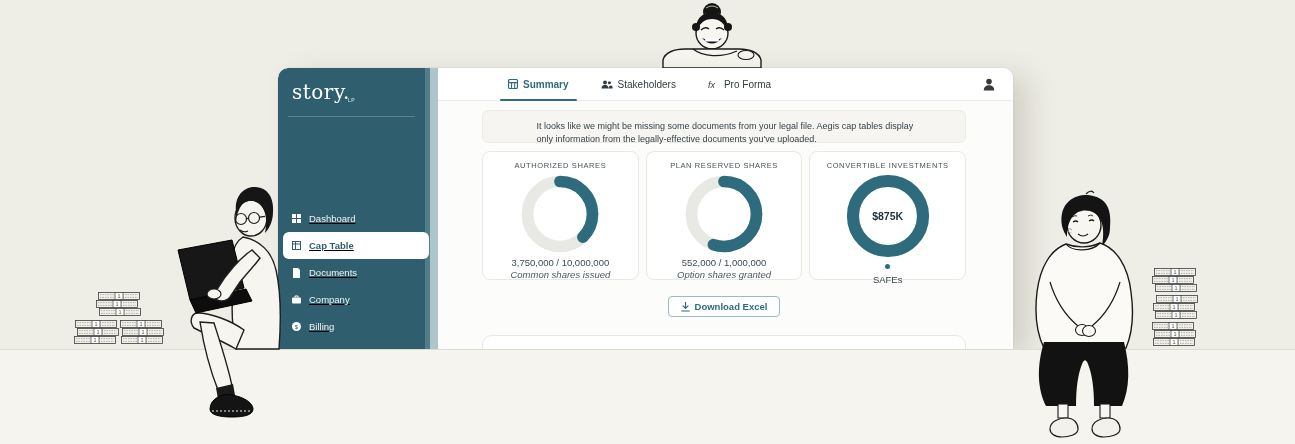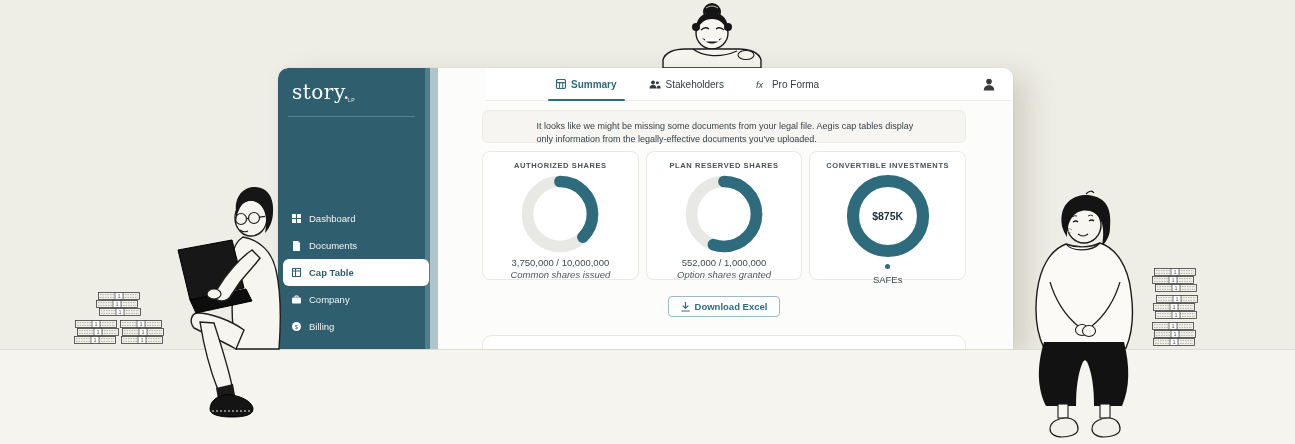--- a/index.html
+++ b/index.html
@@ -26,51 +26,51 @@
              background:#2f5f6e; border-radius:10px 0 0 0; }
   .edge1 { position:absolute; left:147px; top:0; width:5px; height:100%; background:#527e89; }
   .edge2 { position:absolute; left:152px; top:0; width:8px; height:100%; background:#aec6ca; }
 
   .logo { color:#fff; font-family:"DejaVu Serif", serif; font-size:20px; letter-spacing:.5px;
           padding:12px 0 0 14px; position:relative; }
   .logo-sub { font-size:5px; font-family:"Liberation Sans",sans-serif; letter-spacing:.5px;
               position:relative; top:3px; left:-2px; color:rgba(255,255,255,.85); }
   .side-divider { border-top:1px solid rgba(255,255,255,.22); margin:12px 10px 0 10px; }
 
-  .side-nav { margin-top:88px; }
+  .side-nav { margin-top:88px;text-decoration:underline; }
   .side-item { display:flex; align-items:center; gap:8px; height:27px; padding-left:14px;
                color:rgba(255,255,255,.93); font-size:9.5px; cursor:pointer; position:relative; }
   .side-item svg { flex:0 0 auto; }
   .side-item.active { background:#fff; color:#2f5f6e; border-radius:6px; margin:0 -4px 0 5px;
                       padding-left:9px; z-index:2; font-weight:bold; }
 
   .content { position:absolute; left:160px; top:0; right:0; bottom:0; }
   .topbar { height:33px; background:#fff; border-bottom:1px solid #ececea;
-            display:flex; align-items:center; padding:0 18px 0 68px;margin-left:48px; }
+            display:flex; align-items:center; padding:0 18px 0 68px; }
   .tabs { display:flex; gap:28px; height:100%; }
   .tab { display:flex; align-items:center; gap:5px; font-size:10px; color:#333c40;
          height:100%; position:relative; cursor:pointer; padding:0 2px; }
   .tab.active { color:#2e6b7d; font-weight:bold; }
   .tab.active::after { content:""; position:absolute; left:-6px; right:-6px; bottom:-1px;
                        height:2px; background:#2e6b7d; border-radius:2px; }
   .avatar { margin-left:auto; cursor:pointer; display:flex; align-items:center; }
 
   .body { padding:9px 47px 0 44px; }
 
   .banner { display:flex; align-items:center; gap:9px; background:#f6f5f1;
             border:1px solid #edebe5; border-radius:6px; height:33px; padding:0 8px 0 11px;flex-direction:column; }
   .banner-text { flex:1; font-size:9px; line-height:1.4; color:#35424a; max-width:378px; }
   .banner-btn { background:#366f80; color:#fff; border:none; border-radius:5px;
                 font-size:9.5px; font-weight:bold; padding:5px 11px; cursor:pointer;
                 font-family:"Liberation Sans",sans-serif; }
 
   .cards { display:flex; gap:7px; margin-top:8px; }
   .card { flex:1; background:#fff; border:1px solid #e9e8e3; border-radius:8px;
           height:129px; text-align:center; padding-top:9px; position:relative; }
-  .card-title { font-size:7.5px; font-weight:bold; letter-spacing:.6px; color:#47525a; }
+  .card-title { font-size:7.5px; font-weight:normal; letter-spacing:.6px; color:#47525a; }
   .donut-wrap { position:relative; width:78px; margin:5px auto 4px auto; }
   .donut-wrap.big { width:84px; margin-top:4px; }
   .donut { display:block; }
   .donut .track { stroke:#e8e8e4; }
   .center-label { position:absolute; inset:0; display:flex; align-items:center; justify-content:center;
                   font-size:10.5px; font-weight:bold; color:#22343c; }
   .card-value { font-size:9.5px; color:#3e4b52; }
   .card-caption { font-size:9.5px; color:#4c585e; margin-top:1px;font-style:italic; }
   .legend { display:flex; align-items:center; justify-content:center; gap:5px; margin-top:6px;flex-direction:column; }
   .legend-dot { width:5px; height:5px; border-radius:50%; background:#2e6b7d; }
@@ -193,33 +193,33 @@
       <nav class="side-nav">
         <div class="side-item">
           <svg width="9" height="9" viewBox="0 0 9 9">
               <rect width="4" height="4" fill="#fff"></rect>
               <rect x="5" width="4" height="4" fill="#fff"></rect>
               <rect y="5" width="4" height="4" fill="#fff"></rect>
               <rect x="5" y="5" width="4" height="4" fill="#fff"></rect>
             </svg>
           <span>Dashboard</span>
         </div>
+        <div class="side-item active">
+          <svg width="9" height="9" viewBox="0 0 9 9">
+              <rect x="0.5" y="0.5" width="8" height="8" fill="none" stroke="#2f5f6e"></rect>
+              <path d="M0.5,3 h8 M3.5,0.5 v8" stroke="#2f5f6e"></path>
+            </svg>
+          <span>Cap Table</span>
+        </div>
         <div class="side-item">
           <svg width="9" height="10" viewBox="0 0 9 10">
               <path d="M1,0 h5 l2,2 v8 h-7 z" fill="#fff"></path>
               <path d="M6,0 l2,2 h-2 z" fill="#c8d6da"></path>
             </svg>
           <span>Documents</span>
-        </div>
-        <div class="side-item active">
-          <svg width="9" height="9" viewBox="0 0 9 9">
-              <rect x="0.5" y="0.5" width="8" height="8" fill="none" stroke="#2f5f6e"></rect>
-              <path d="M0.5,3 h8 M3.5,0.5 v8" stroke="#2f5f6e"></path>
-            </svg>
-          <span>Cap Table</span>
         </div>
         <div class="side-item">
           <svg width="9" height="9" viewBox="0 0 9 9">
               <rect y="2.5" width="9" height="6" rx="1" fill="#fff"></rect>
               <path d="M3,2.5 V1 h3 v1.5" stroke="#fff" fill="none"></path>
             </svg>
           <span>Company</span>
         </div>
         <div class="side-item">
           <svg width="9" height="9" viewBox="0 0 9 9">

